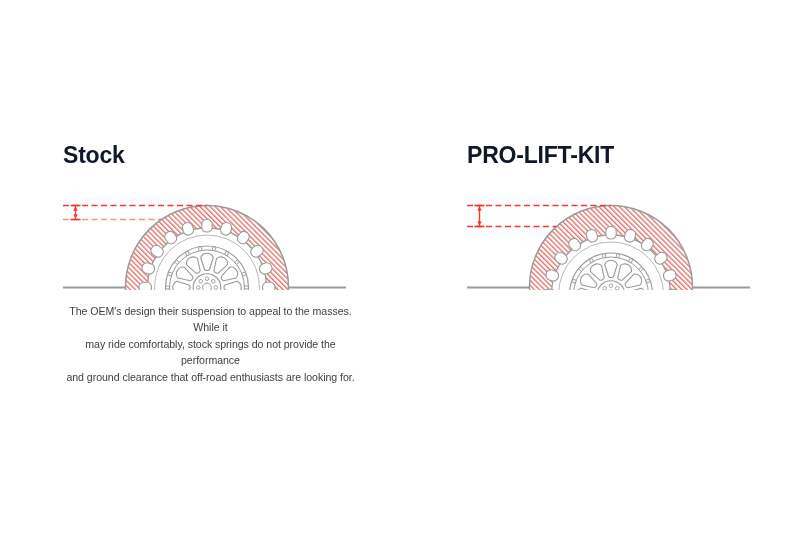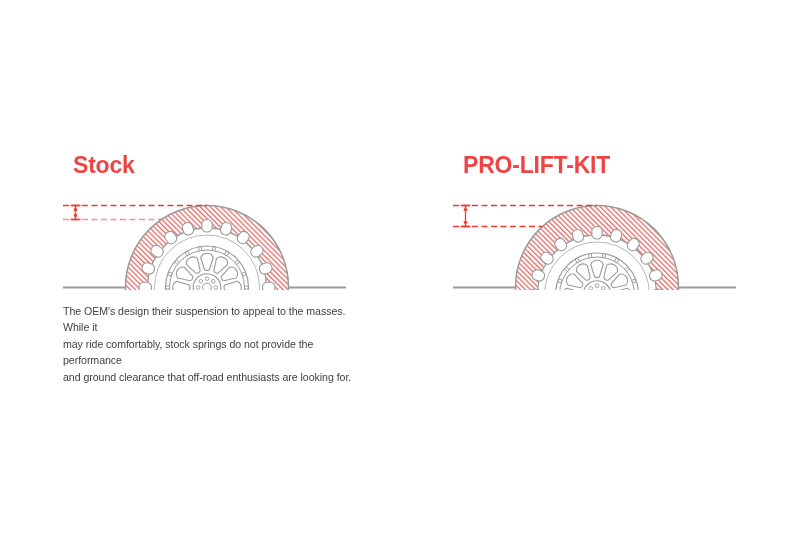--- a/index.html
+++ b/index.html
@@ -5,34 +5,35 @@
   html,body{margin:0;padding:0;background:#ffffff;}
   .canvas{
     position:relative;
     width:800px;height:534px;
     background:#ffffff;
     overflow:hidden;
     font-family:"Liberation Sans", sans-serif;
   }
   .panel{position:absolute;top:0;width:310px;height:534px;}
   .panel-left{left:55px;}
-  .panel-right{left:445px;}
+  .panel-right{left:459px;}
   .panel h2{
-    position:absolute;top:142px;left:8px;margin:10px;
+    position:absolute;top:142px;left:8px;margin:0;
     font-size:23px;font-weight:700;letter-spacing:-0.2px;
-    color:#ef4444;
+    color:#0f172a;
   }
   .illus{position:absolute;top:195px;left:0;display:block;}
   .panel p{
     position:absolute;top:303px;left:8px;margin:0;
     width:295px;
     font-size:10.6px;line-height:16.4px;
     color:#3f3f3f;
     white-space:pre-line;
     letter-spacing:-0.05px;
+    text-align:center;
   }
 </style>
 </head>
 <body>
 
 <svg width="0" height="0" style="position:absolute" aria-hidden="true">
   <defs id="shared-defs">
     <pattern id="hatch" width="3.6" height="3.6" patternUnits="userSpaceOnUse" patternTransform="rotate(-45)">
       <rect width="3.6" height="3.6" fill="#ffffff"></rect>
       <line id="hatch-line" x1="0.7" y1="0" x2="0.7" y2="3.6" stroke="#e25750" stroke-width="1.15"></line>

